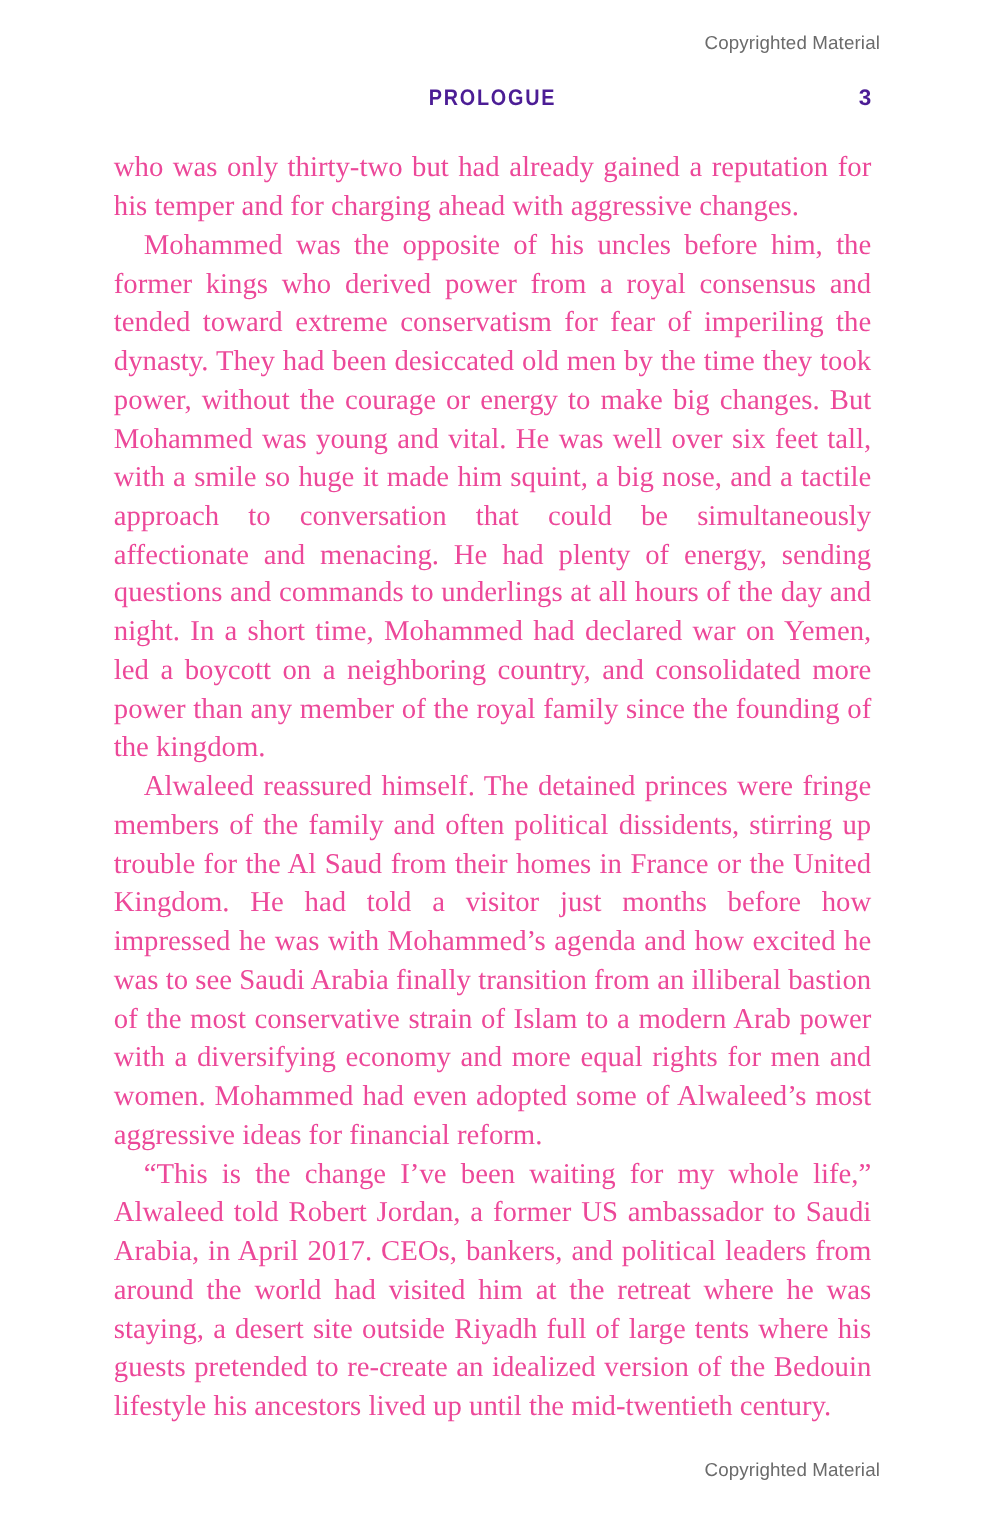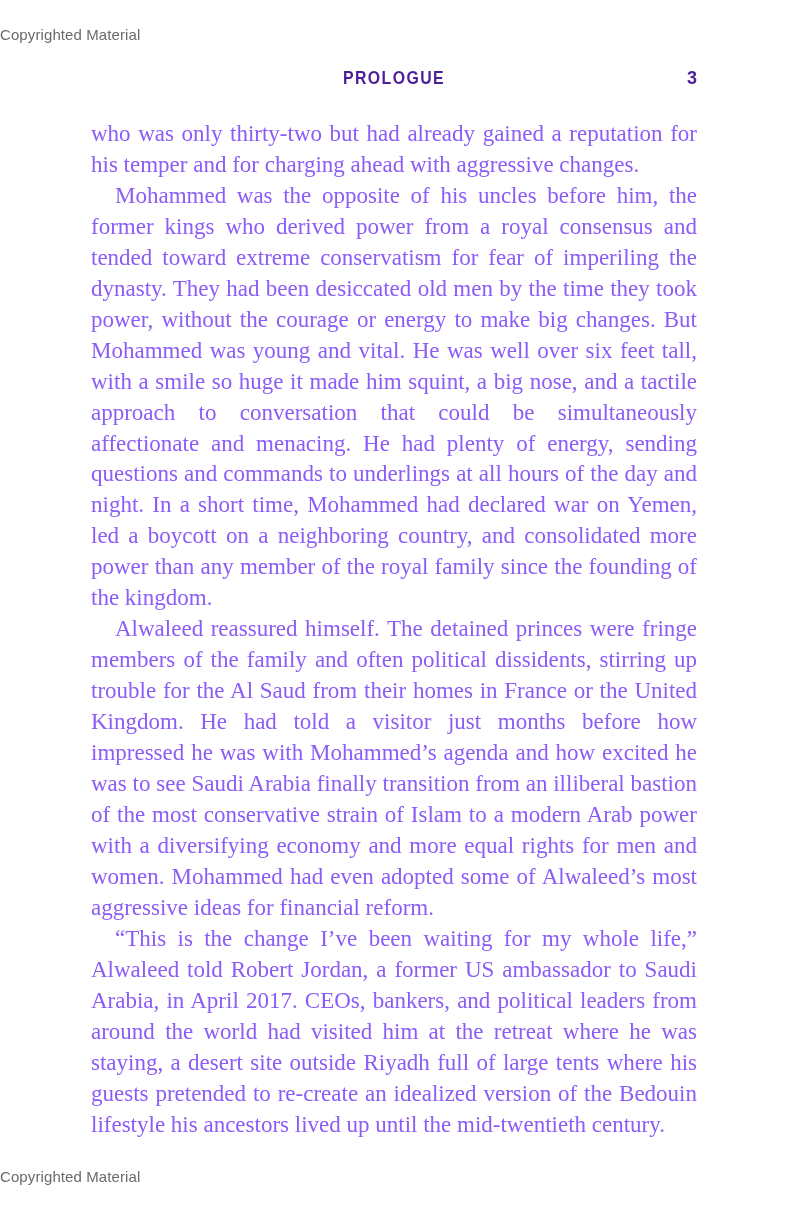--- a/index.html
+++ b/index.html
@@ -1,38 +1,38 @@
 <!DOCTYPE html>
 <html><head>
   <meta charset="utf-8">
   <style>
     html, body { margin: 0; padding: 0; background: #ffffff; }
     body { width: 800px; height: 1212px; position: relative; overflow: hidden; }
     .watermark {
-      position: absolute; left: 0; width: 704px; text-align: left;
+      position: absolute; left: 0; width: 704px; text-align: right;
       font-family: "Liberation Sans", sans-serif; font-size: 15px; color: #6b6b6b;
       letter-spacing: 0.1px;
     }
     .wm-top { top: 26px; }
     .wm-bottom { top: 1168px; }
     .running-head {
       position: absolute; top: 68px; left: 91px; width: 606px; height: 24px;
       font-family: "Liberation Sans", sans-serif; font-weight: bold; color: #4c1d95;
     }
     .running-title {
       position: absolute; left: 0; width: 606px; text-align: center;
       font-size: 18px; letter-spacing: 1.6px; transform: scaleX(0.88);
     }
     .page-number {
       position: absolute; right: 0; top: 0; font-size: 18px;
     }
     .body-text {
       position: absolute; top: 119px; left: 91px; width: 606px;
       font-family: "Liberation Serif", serif; font-size: 23px; line-height: 30.95px;
-      color: #8b5cf6; text-align: justify;
+      color: #ec4899; text-align: justify;
     }
     .body-text p { margin: 0; text-indent: 24px; }
     .body-text p.first { text-indent: 0; }
   </style>
 </head>
 <body>
 
 <div class="watermark wm-top">Copyrighted Material</div>
 
 <div class="running-head">

